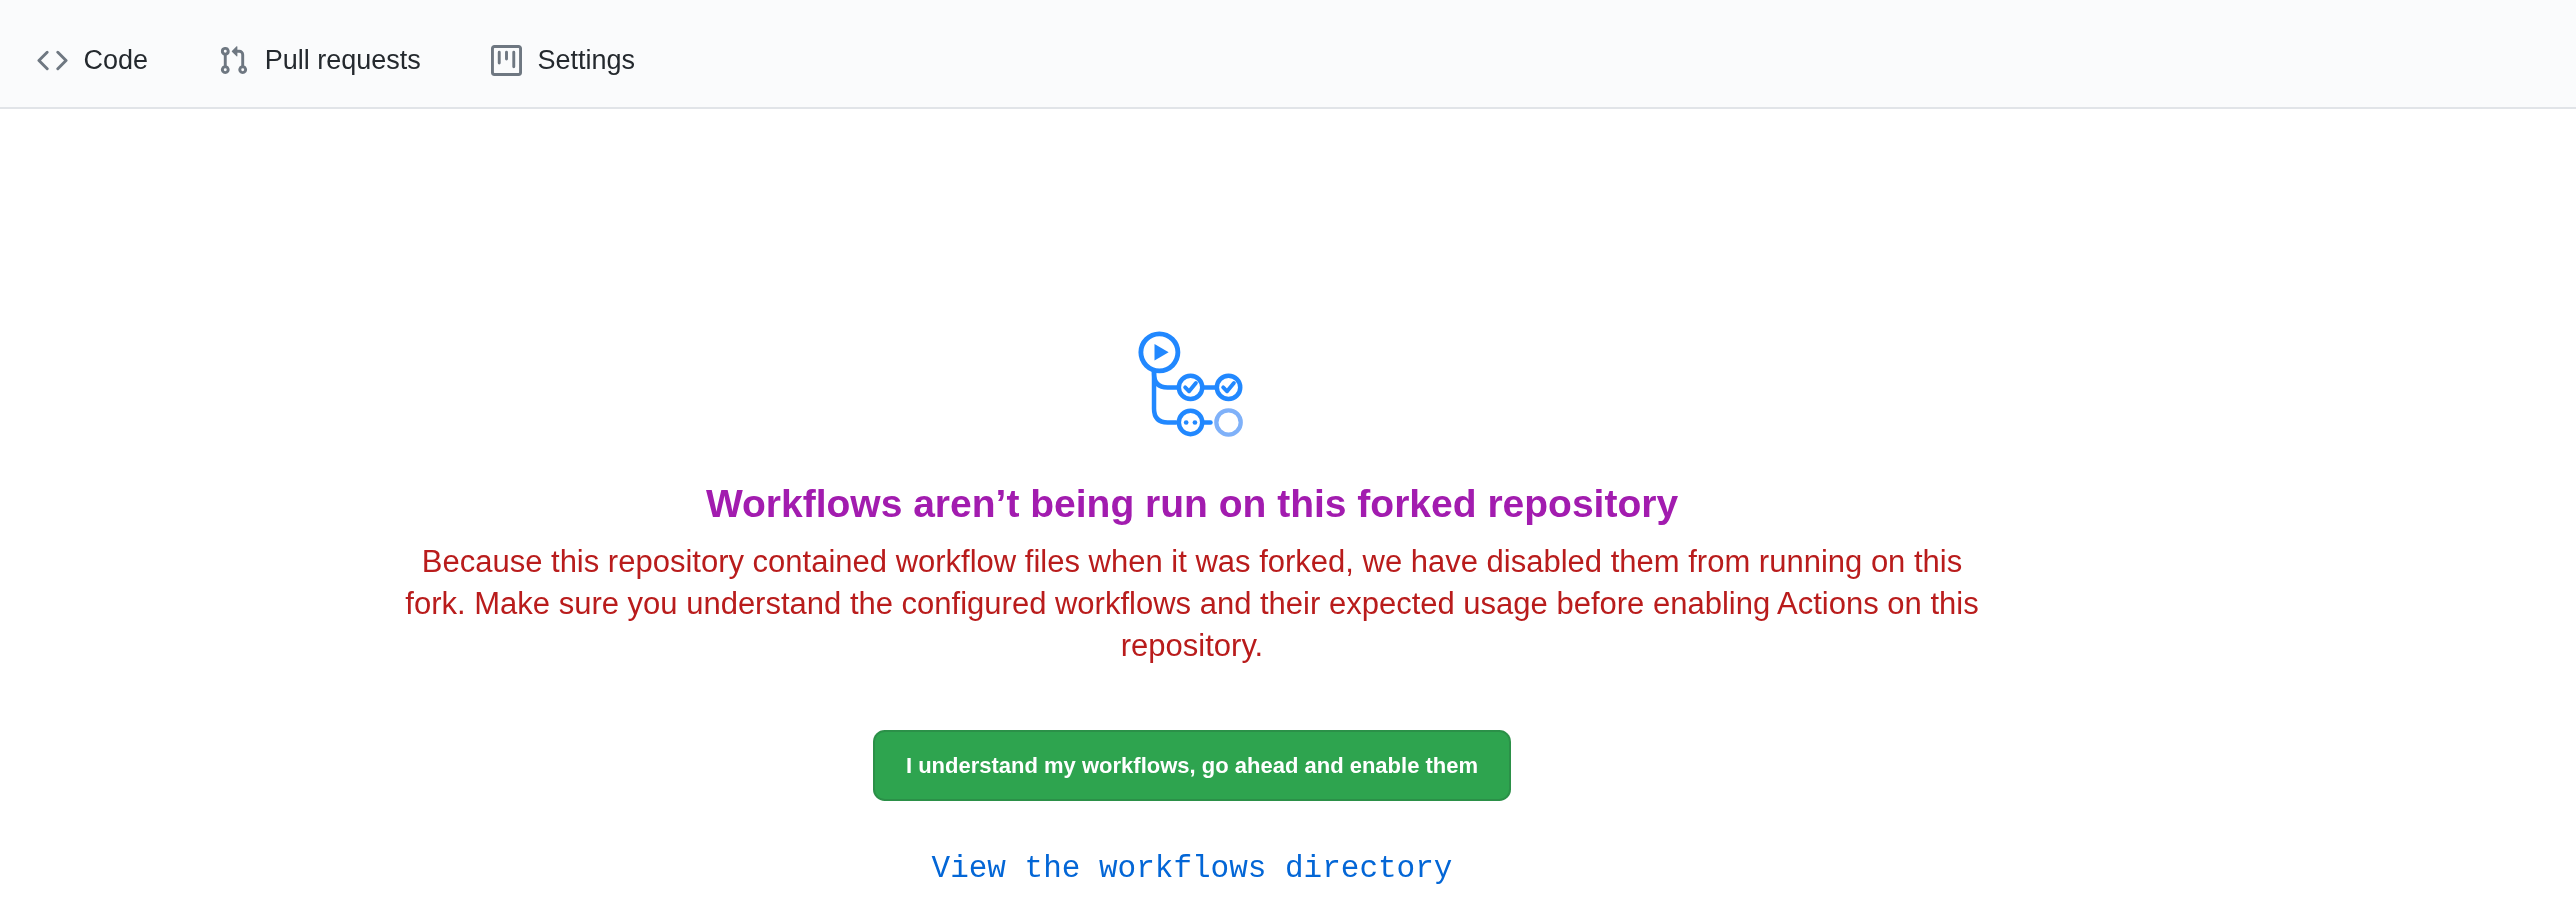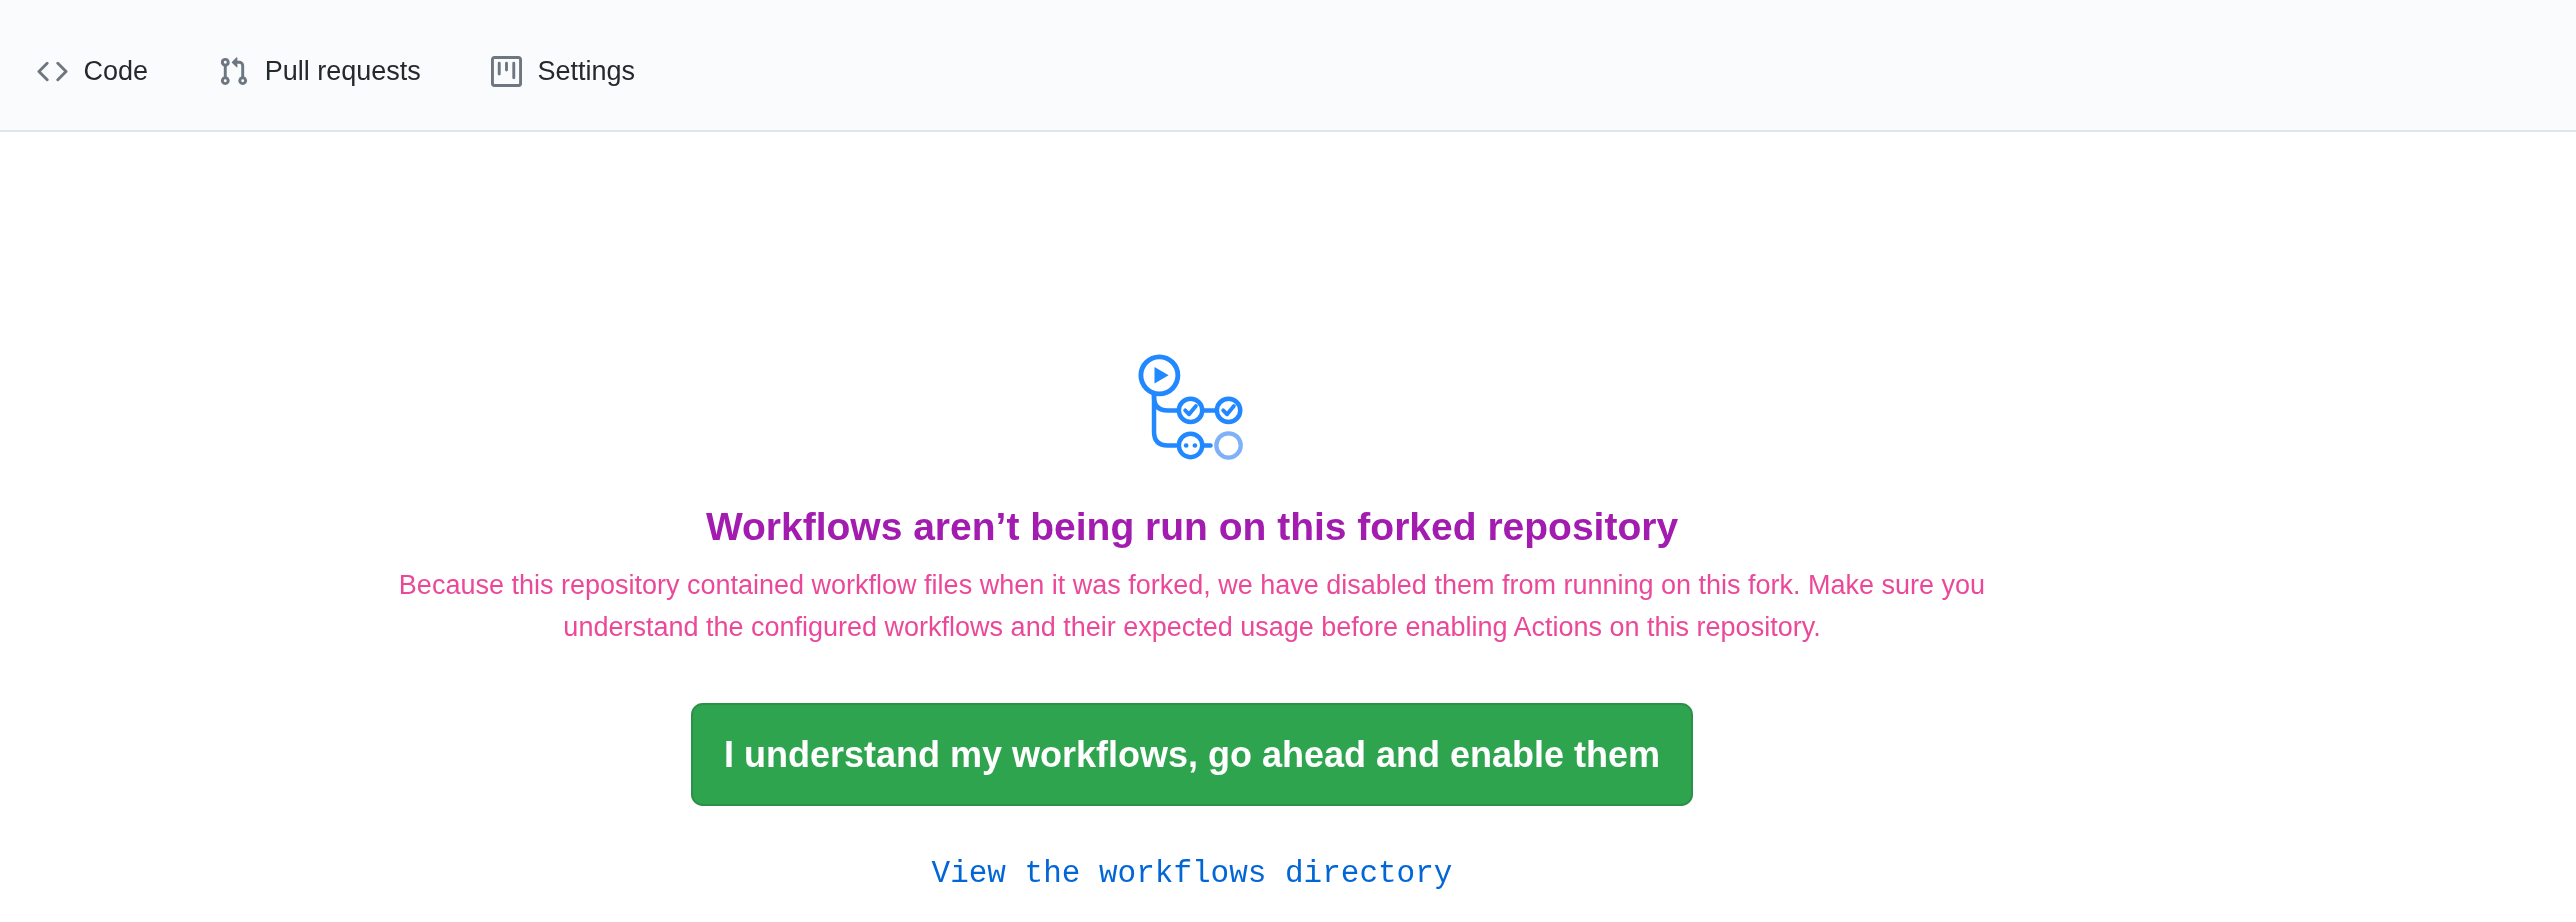--- a/index.html
+++ b/index.html
@@ -6,21 +6,21 @@
   html, body { width: 2576px; height: 923px; }
   body {
     background: #ffffff;
     font-family: "Liberation Sans", "DejaVu Sans", sans-serif;
     color: #24292e;
     overflow: hidden;
   }
 
   
   .tabnav {
-    height: 132px;
+    height: 109px;
     background: #fafbfc;
     border-bottom: 2px solid #e1e4e8;
     display: flex;
     align-items: stretch;
     padding: 13.7px 0 0 2px;
   }
   .tab {
     display: flex;
     align-items: center;
     gap: 15.6px;
@@ -54,37 +54,38 @@
   .blankslate h3 {
     margin-top: 39px;
     font-size: 39px;
     line-height: 49px;
     font-weight: 700;
     color: #a21caf;
   }
   .blankslate p {
     margin: 12.7px auto 0;
     max-width: 1593px;
-    font-size: 27px;
+    font-size: 31px;
     line-height: 42px;
-    color: #ec4899;
+    color: #b91c1c;
   }
   .btn-row { margin-top: 55px; }
   .btn-primary {
     display: inline-block;
     background: #2ea44f;
     color: #ffffff;
     font-family: inherit;
-    font-size: 36px;
+    font-size: 22px;
     font-weight: 700;
     line-height: 35px;
-    padding: 32px 31px;
+    padding: 16px 31px;
     border: 2px solid rgba(27, 31, 35, 0.15);
     border-radius: 11.7px;
     cursor: pointer;
+    margin-top: 8px;
   }
   .link-row { margin-top: 47px; line-height: 41px; font-family: Liberation Mono, monospace; }
   .workflows-link {
     color: #0366d6;
     font-size: 31px;
     text-decoration: none;
     cursor: pointer;
   }
 </style>
 </head>

